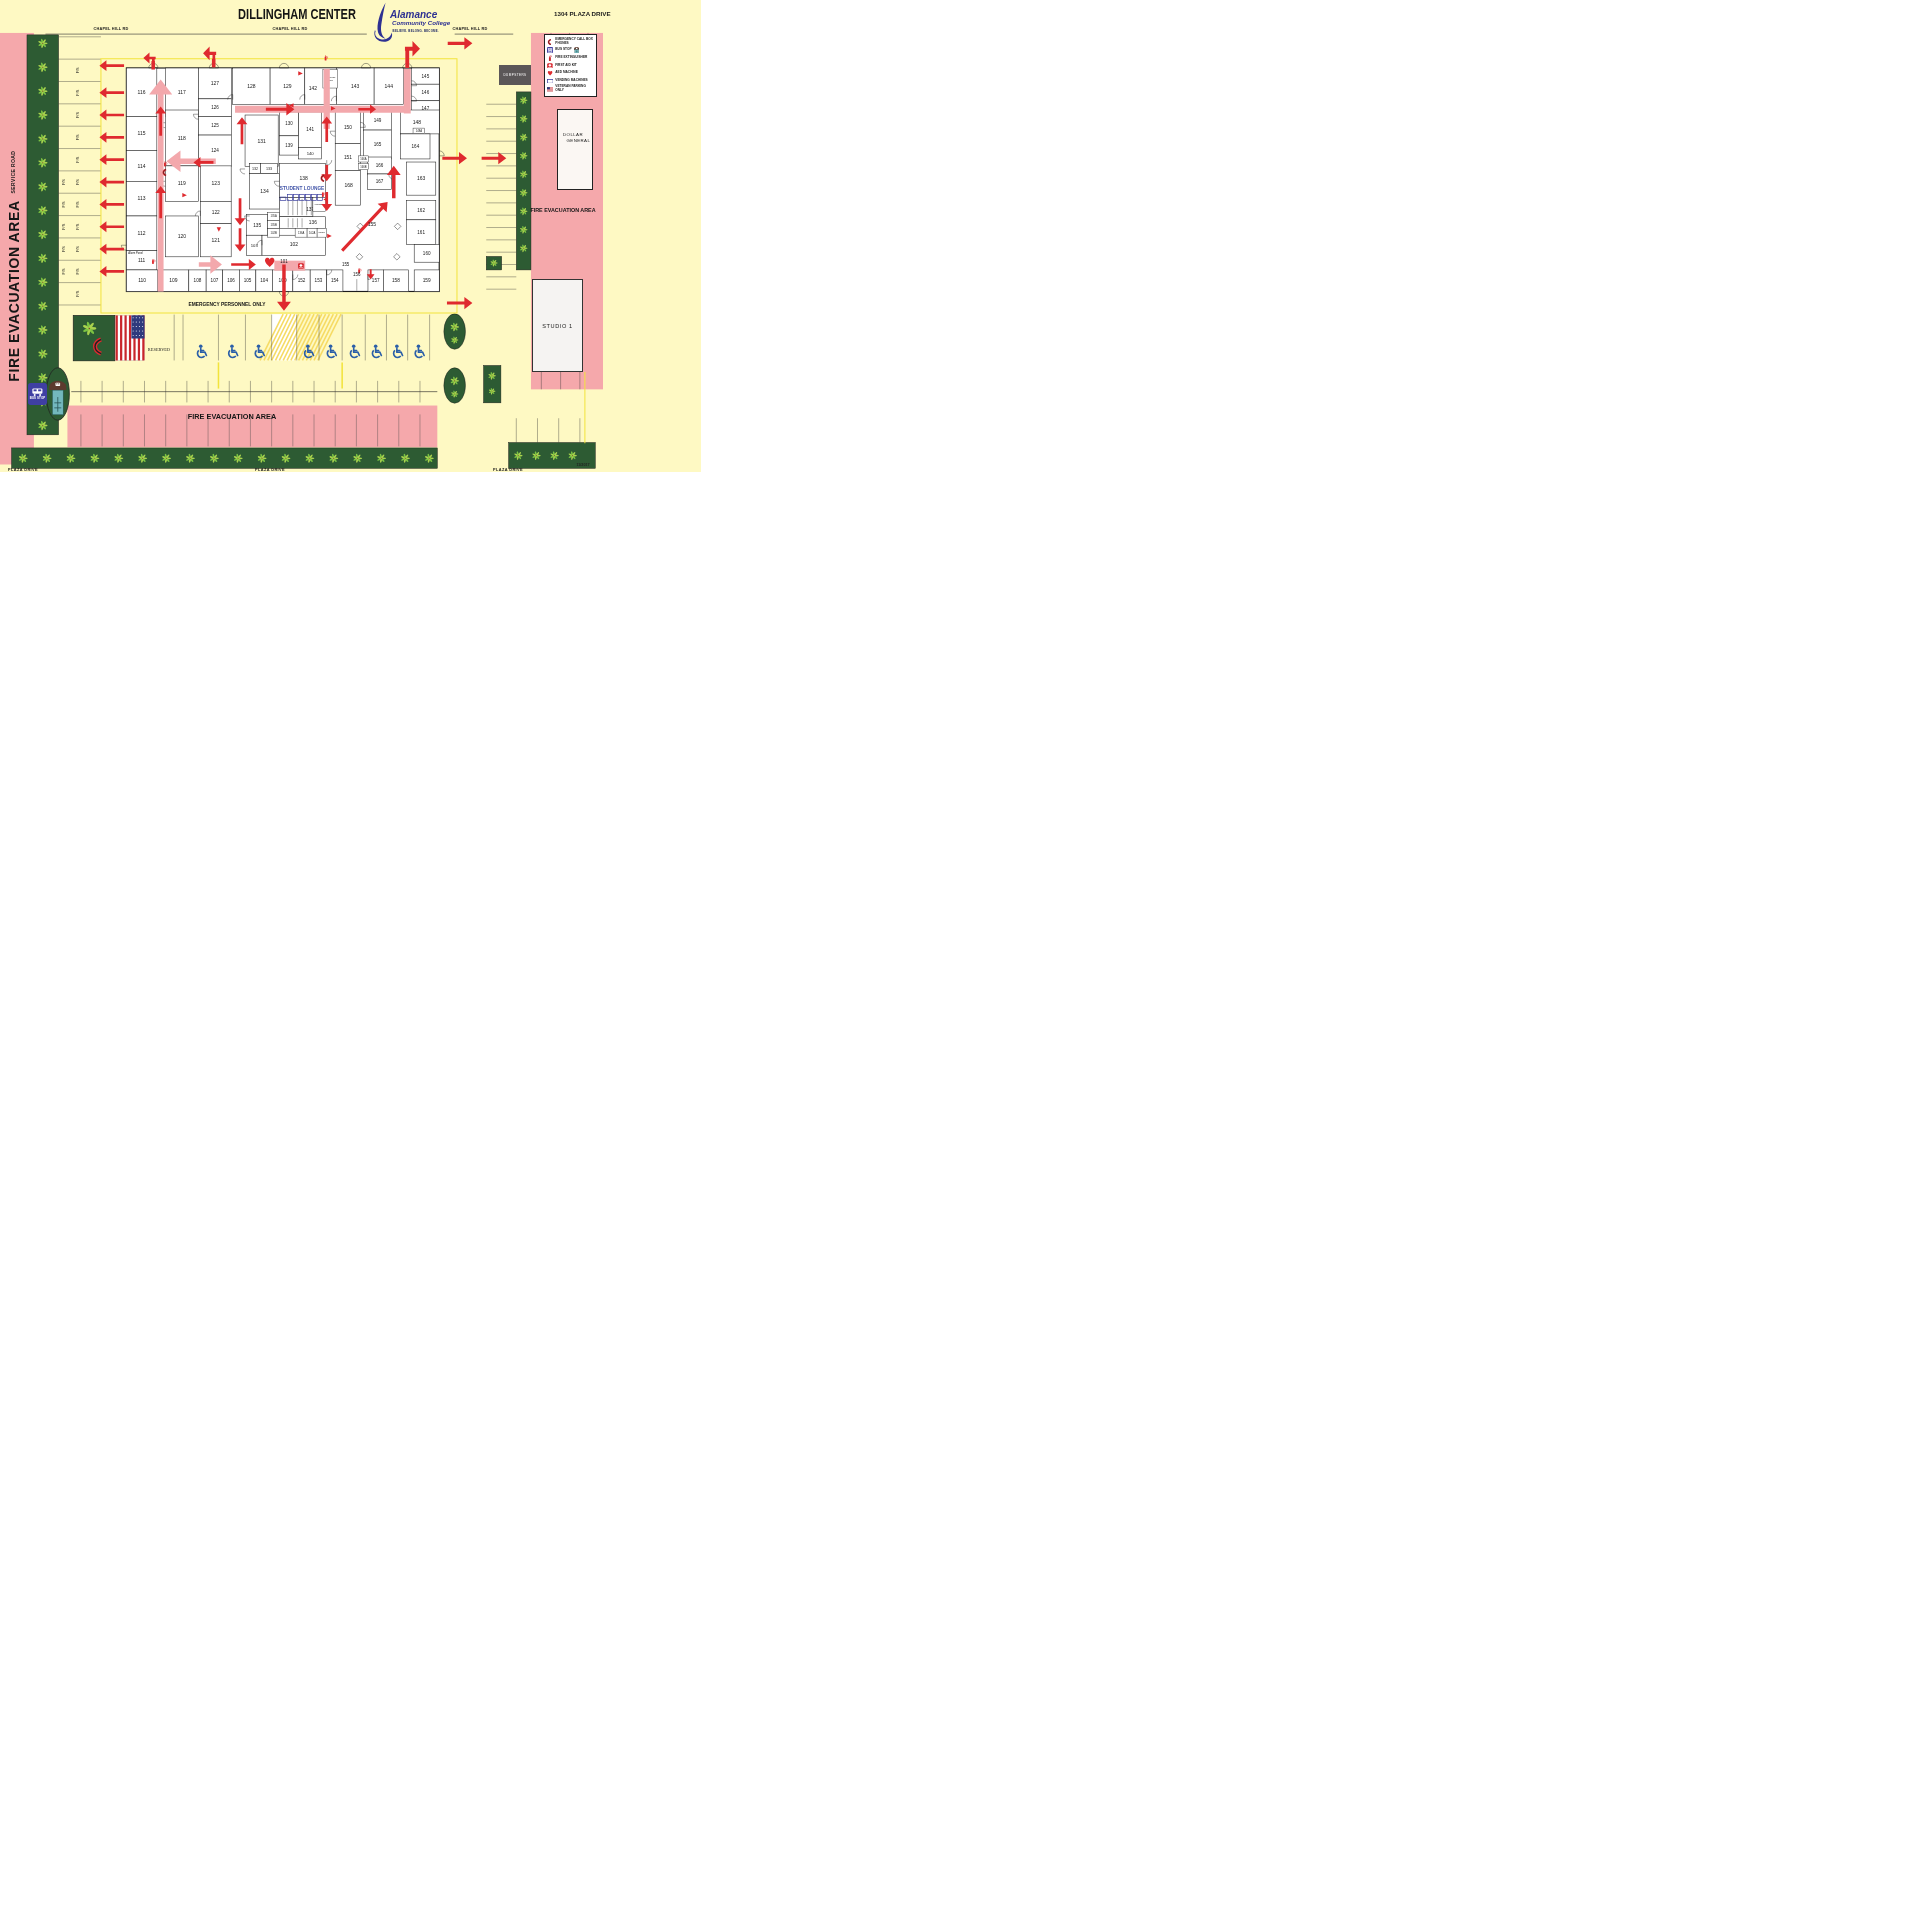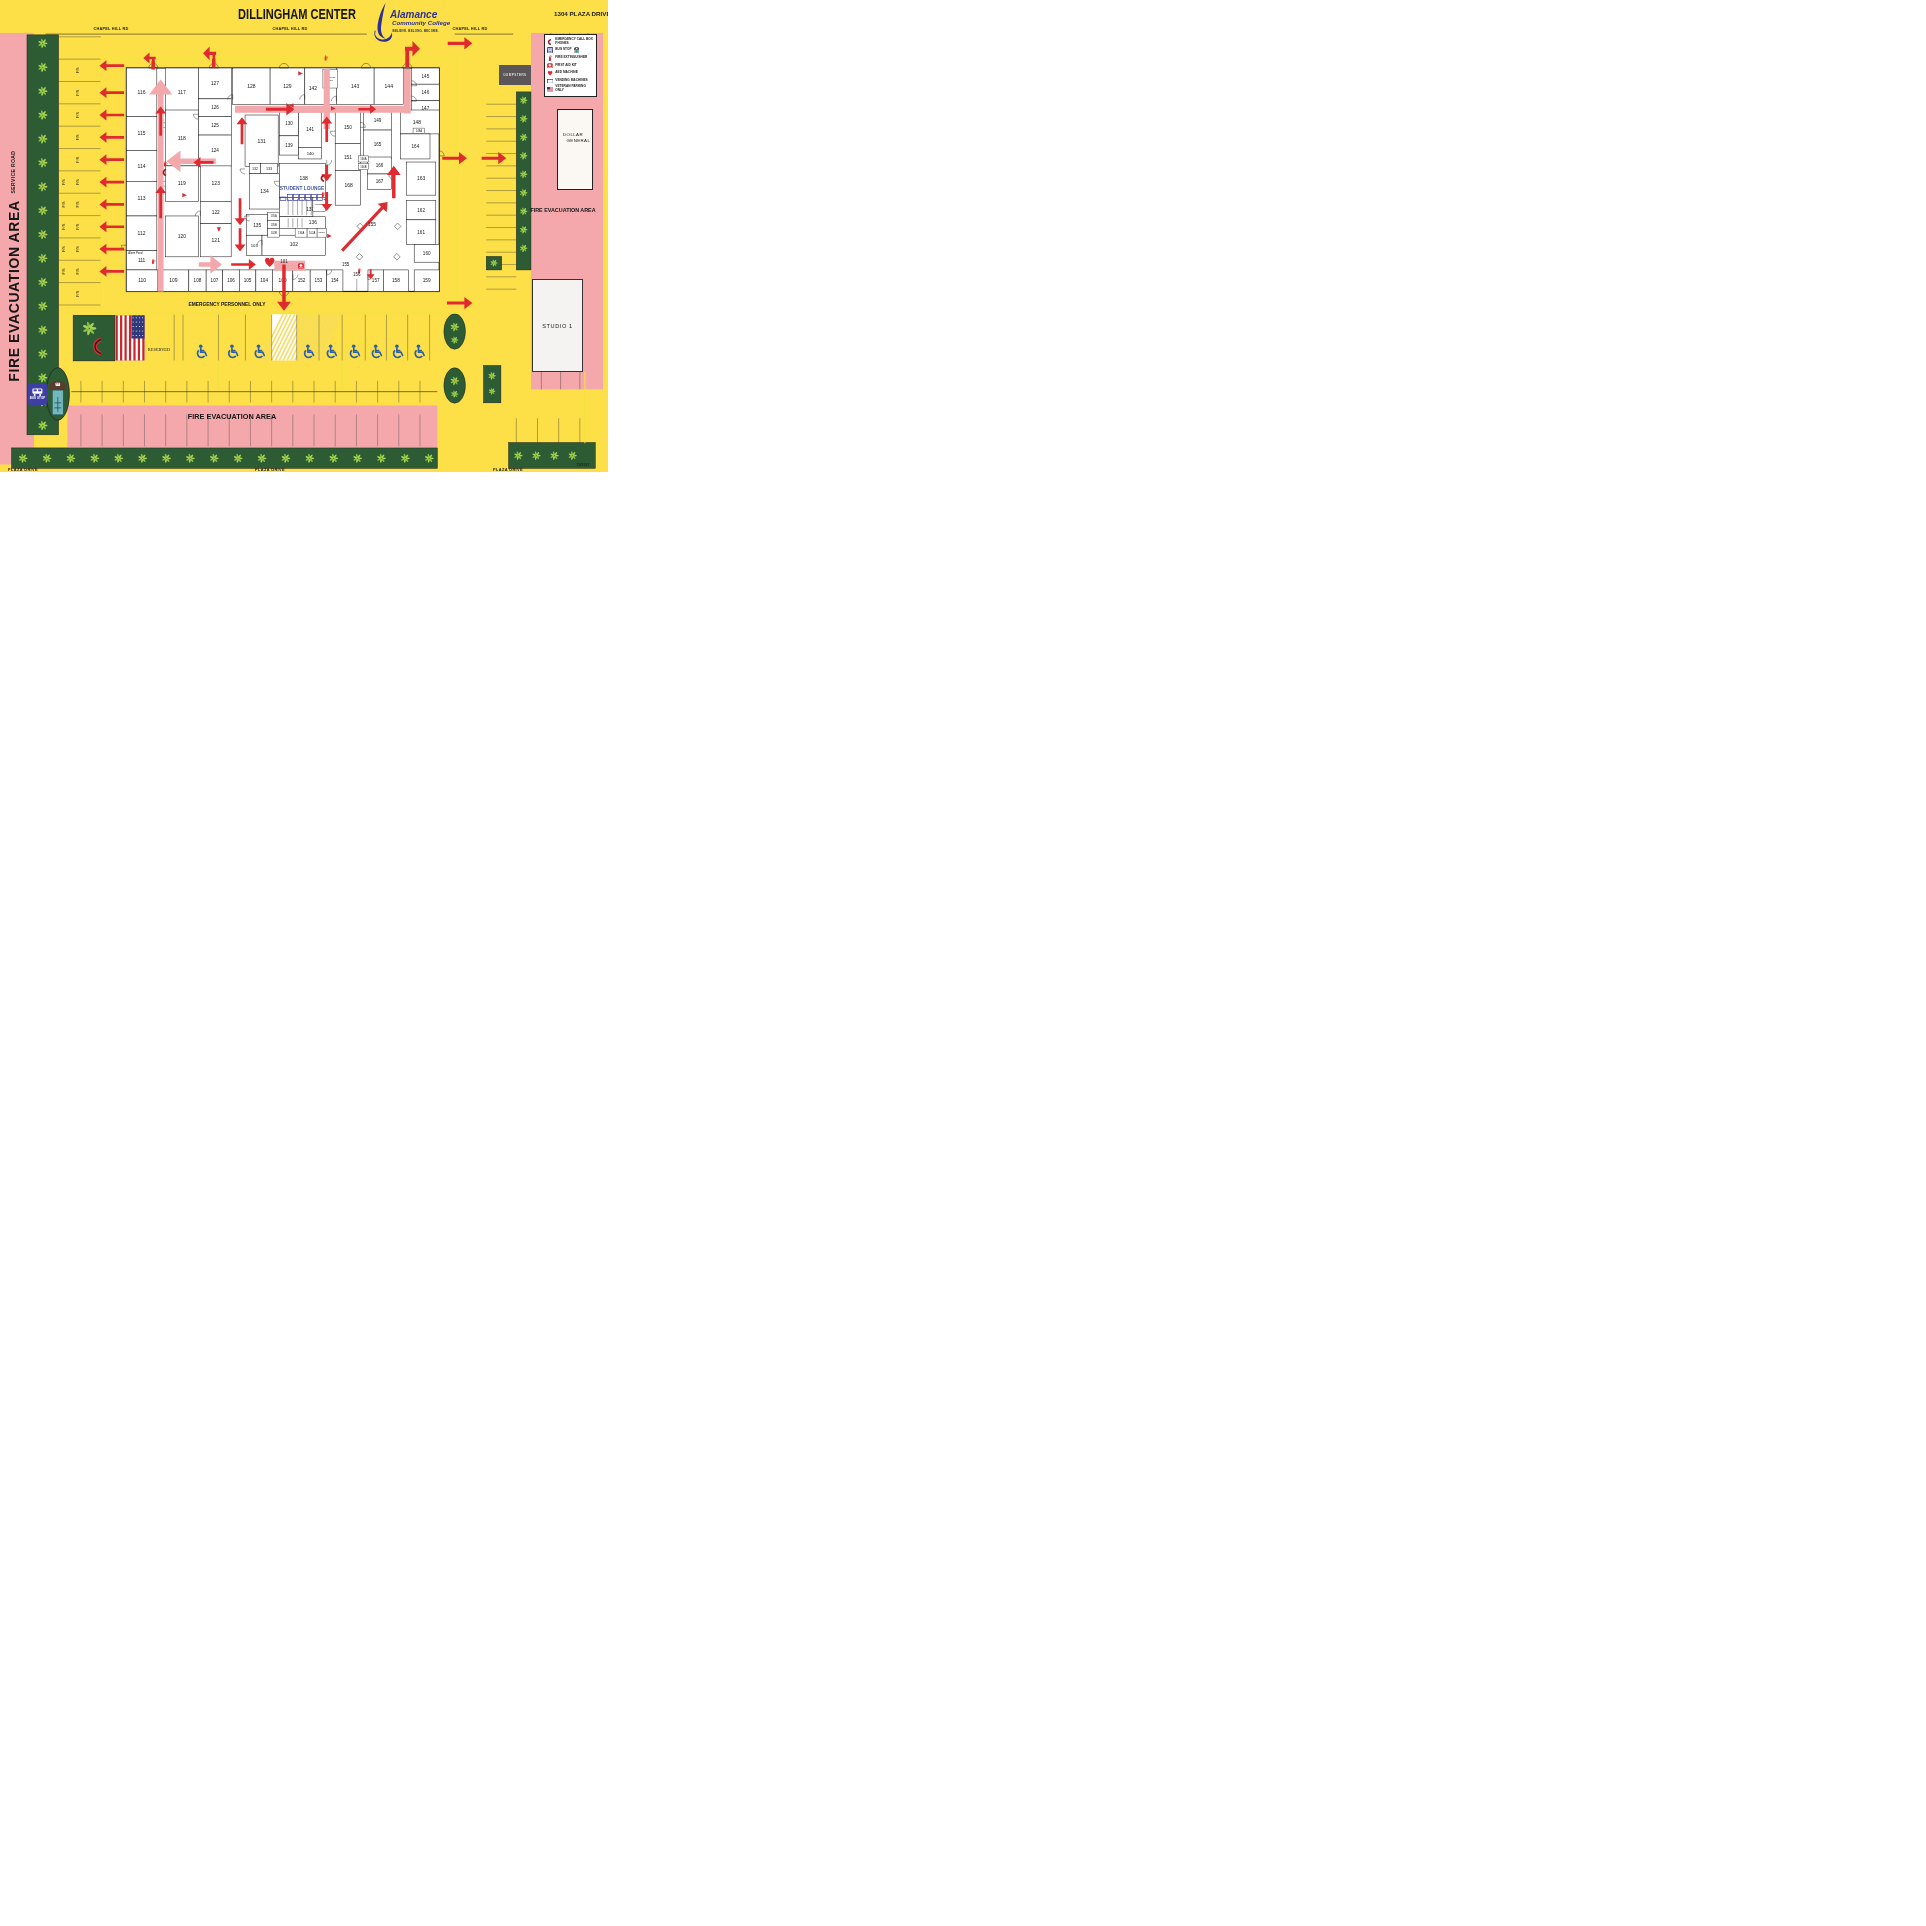--- a/index.html
+++ b/index.html
@@ -1,17 +1,17 @@
 <!DOCTYPE html>
 <html style="font-size:6.2px"><head>
 <meta charset="utf-8">
 <style>
   html,body{margin:0;padding:0;background:#fff;}
   body{font-family:"Liberation Sans",sans-serif;}
-  #page{position:relative;width:608px;height:472px;overflow:hidden;background:#fde047;}
+  #page{position:relative;width:701px;height:472px;overflow:hidden;background:#fef9c3;}
   #plan-svg{position:absolute;left:0;top:0;z-index:1;}
   .ov{position:absolute;z-index:2;}
   .ctr{transform:translate(-50%,-50%);}
   #title{left:297px;top:14px;font-size:12px;font-weight:800;letter-spacing:0px;color:#151515;white-space:nowrap;transform:translate(-50%,-50%) scale(0.92,1.18);}
   #address{left:554px;top:10.4px;font-size:6.2px;font-weight:600;color:#1a1a1a;white-space:nowrap;}
   .roadlbl{font-size:3.9px;font-weight:600;color:#1a1a1a;letter-spacing:0.2px;white-space:nowrap;}
   .plazalbl{font-size:3.9px;font-weight:600;color:#1a1a1a;letter-spacing:0.4px;white-space:nowrap;}
   #date{left:583px;top:465px;font-size:3.7px;font-weight:600;color:#222;}
   #logo{left:371px;top:2.3px;width:79px;height:43px;}
   #logo .l1{position:absolute;left:19px;top:7px;font-size:10px;font-weight:800;font-style:italic;color:#2E3192;}

